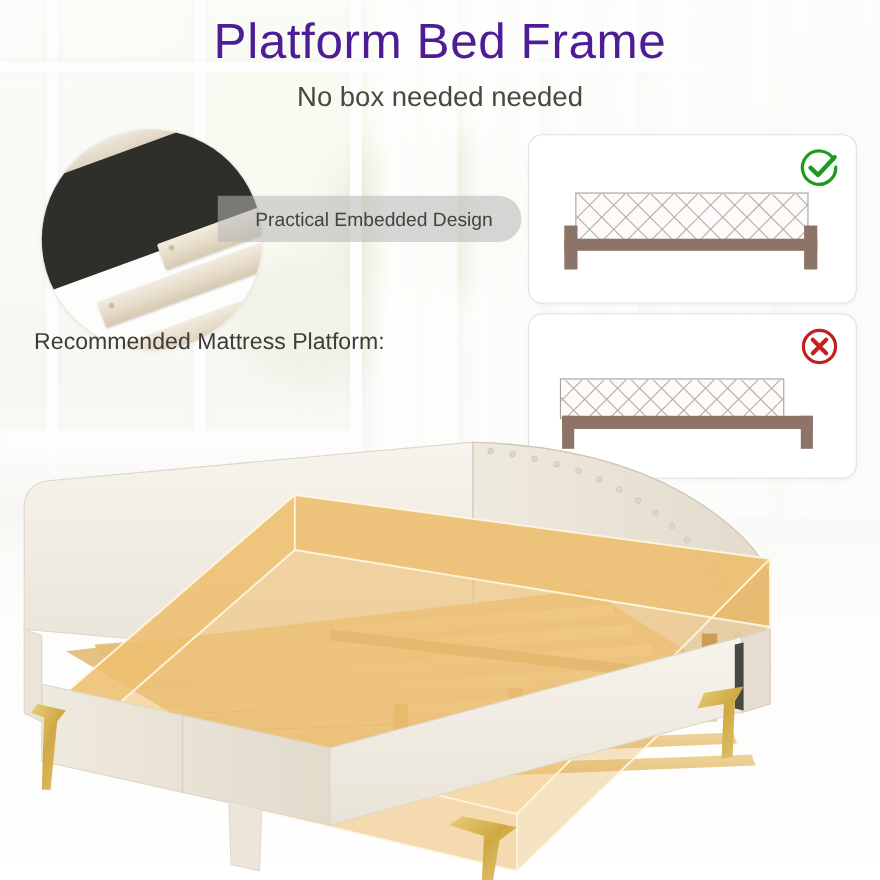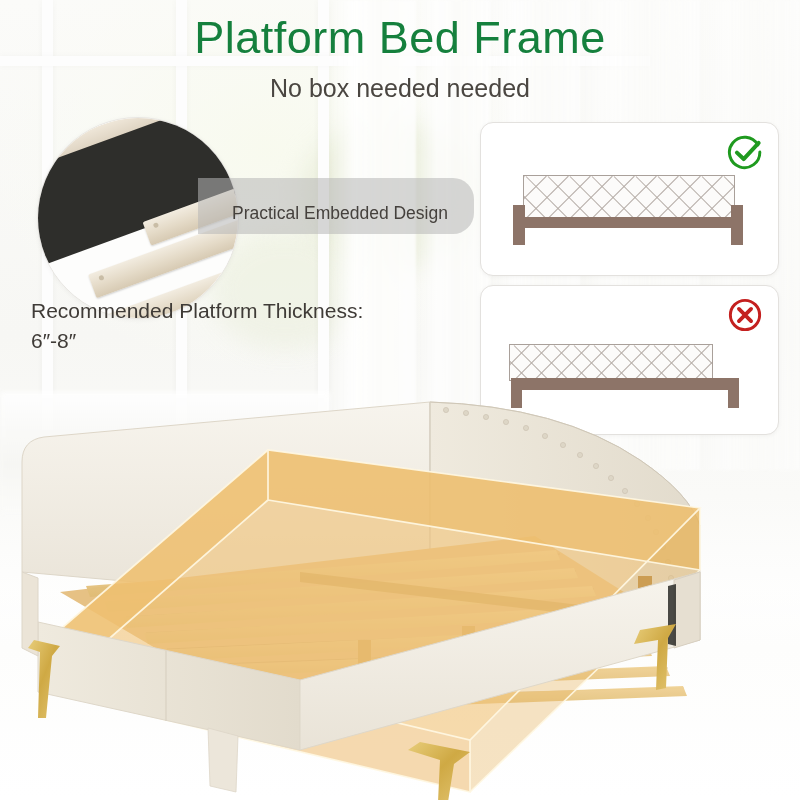--- a/index.html
+++ b/index.html
@@ -25,21 +25,21 @@
     background:linear-gradient(90deg,rgba(255,255,255,0) 0%,rgba(255,255,255,.88) 28%,rgba(252,252,250,.96) 55%,rgba(255,255,255,.8) 100%);
     filter:blur(1.2px);}
   .foliage{position:absolute;border-radius:50%;background:rgba(226,232,205,.5);filter:blur(12px);}
   .sill{position:absolute;left:0;top:392px;width:330px;height:120px;
     background:linear-gradient(180deg,#ffffff 0%,#f6f6f3 60%,#fbfbf9 100%);filter:blur(2.5px);opacity:.9;}
   .floor{position:absolute;left:0;bottom:0;width:800px;height:230px;
     background:linear-gradient(180deg,rgba(250,250,248,0) 0%,#fdfdfc 34%,#ffffff 100%);}
 
   
   .title{position:absolute;left:0;right:0;top:12px;text-align:center;
-    font-size:45px;letter-spacing:.5px;color:#15803d;font-weight:400;
+    font-size:45px;letter-spacing:.5px;color:#4c1d95;font-weight:400;
     text-shadow:0 1px 0 rgba(255,255,255,.7);}
   .subtitle{position:absolute;left:0;right:0;top:74px;text-align:center;
     font-size:25px;color:#4a4641;font-weight:400;}
 
   
   .circle-inset{position:absolute;left:37px;top:117px;width:200px;height:200px;border-radius:50%;
     overflow:hidden;background:#fff;border:1px solid #e8e6e2;
     box-shadow:0 1px 5px rgba(0,0,0,.05);}
   .ci-white{position:absolute;inset:0;background:#fdfdfc;}
   .ci-rail{position:absolute;left:-22px;top:58px;width:268px;height:96px;background:#2e2e2b;
@@ -50,21 +50,21 @@
   .ci-slat{position:absolute;height:25px;border-radius:2px;
     background:linear-gradient(180deg,#f2ece0 0%,#e4dac7 55%,#d7cab3 100%);
     box-shadow:0 1px 2px rgba(0,0,0,.18);transform:rotate(-20deg);}
   .ci-slat .peg{position:absolute;left:9px;top:5px;width:5px;height:5px;border-radius:50%;
     background:#c9bda6;}
   .ci-slat.s1{left:48px;top:120px;width:210px;}
   .ci-slat.s2{left:104px;top:76px;width:160px;}
   .ci-slat.s3{left:14px;top:178px;width:215px;}
 
   
-  .pill{position:absolute;left:198px;top:178px;height:42px;padding:14px 26px 0 34px;
+  .pill{position:absolute;left:198px;top:178px;height:42px;padding:0 26px 0 34px;
     display:flex;align-items:center;border-radius:0 21px 21px 0;
     background:rgba(183,183,183,.55);}
   .pill span{font-size:17.5px;color:#45413d;white-space:nowrap;}
 
   
   .rec{position:absolute;left:31px;top:296px;font-size:21px;color:#3f3b37;line-height:1.45;}
   .rec .l2{display:block;}
 
   
   .card{position:absolute;background:#ffffff;border:1.4px solid #e3e1de;border-radius:13px;
@@ -126,22 +126,21 @@
         <i class="peg"></i>
       </div>
     <div class="ci-slat s3"></div>
   </div>
 
   <div class="pill">
     <span>Practical Embedded Design</span>
   </div>
 
   <div class="rec">
-    <span>Recommended Platform Thickness:</span>
-    <span class="l2">6″-8″</span>
+    <span>Recommended Mattress Platform:</span>
   </div>
 
   <div class="card" id="card-ok">
     <div class="mark">
       <svg viewBox="0 0 40 40">
         <path d="M33.5 12.5A16 16 0 1 0 35.6 20" fill="none" stroke="#1f9a1f" stroke-width="3.1" stroke-linecap="round"></path>
         <path d="M11.5 20.6 L18.6 27.4 L34.4 10.4" fill="none" stroke="#1f9a1f" stroke-width="4.2" stroke-linecap="round" stroke-linejoin="round"></path>
       </svg>
     </div>
     <div class="diagram">

